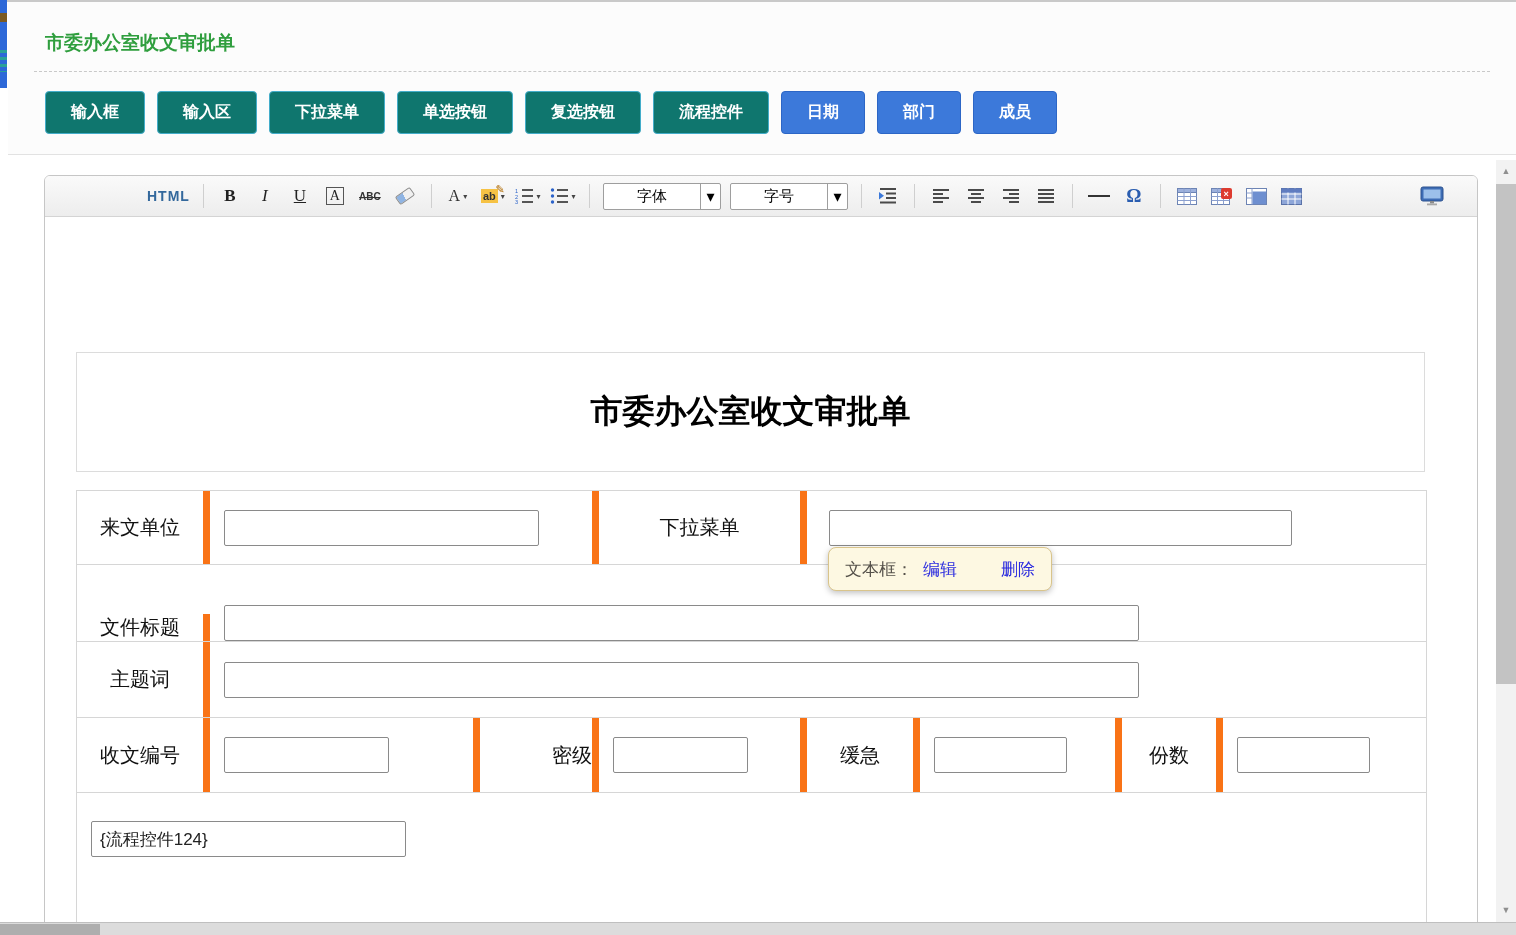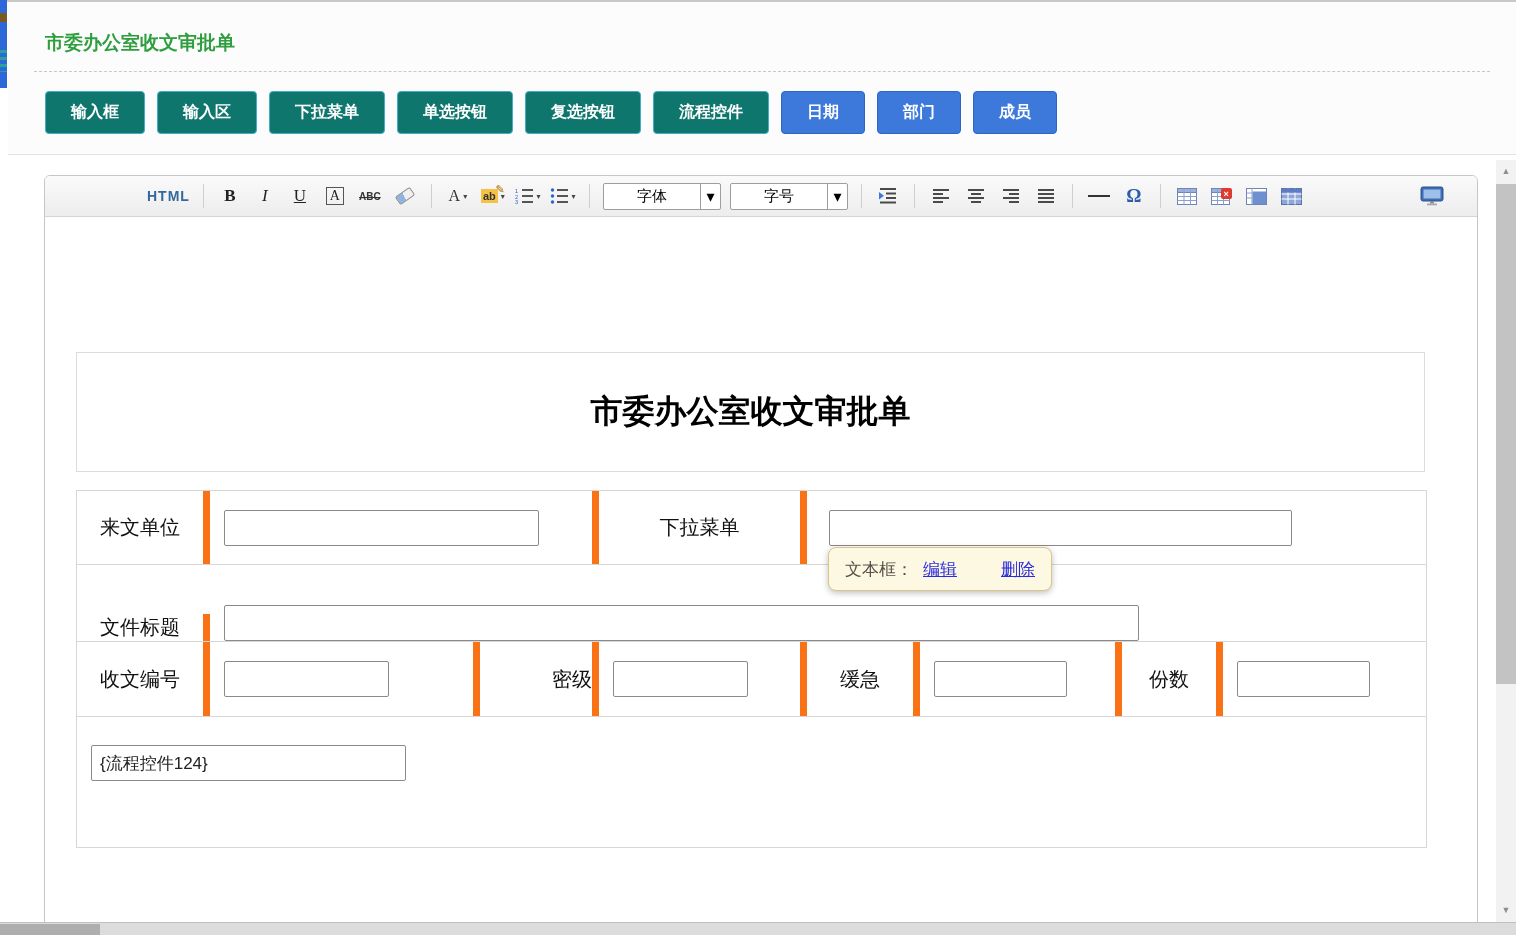--- a/index.html
+++ b/index.html
@@ -79,21 +79,21 @@
   .frow.tall { align-items:flex-start; }
   .frow.tall .fcell { align-items:flex-start; }
   .frow.tall .fcell.label { padding-top:20px; }
   .frow.tall .fcell input { margin-top:28px; }
 
   
   .tooltip { position:absolute; left:828px; top:547px; height:44px; display:flex; align-items:center;
              padding:0 16px; background:#fdf8e2; border:1px solid #d9c48b; border-radius:8px;
              box-shadow:0 2px 6px rgba(0,0,0,.25); z-index:50; font-size:17px; }
   .tooltip .prefix { color:#55514a; margin-right:10px; }
-  .tooltip a { color:#2b2bdf; text-decoration:underline; cursor:pointer; }
+  .tooltip a { color:#2b2bdf; cursor:pointer; }
   .tooltip .del { margin-left:44px; }
 
   
   .vscroll { position:absolute; right:0; top:160px; bottom:13px; width:20px; background:#f2f2f2; z-index:55; }
   .vscroll .arrow { position:absolute; left:0; width:20px; height:16px; display:flex; align-items:center;
                     justify-content:center; font-size:9px; color:#8f8f8f; }
   .vscroll .up { top:3px; }
   .vscroll .down { bottom:4px; }
   .vscroll .thumb { position:absolute; left:0; top:24px; width:20px; height:500px; background:#c3c3c3; }
   .hscroll { position:absolute; left:0; right:0; bottom:0; height:13px; background:#dcdcdc;
@@ -323,20 +323,28 @@
             </div>
           </div>
           <div class="frow" style="height: 77px; align-items: flex-end;">
             <div class="fcell label" style="width: 133px;">
               <span>文件标题</span>
             </div>
             <div class="fcell input" style="width: 1216px;">
               <input style="width: 915px;">
             </div>
           </div>
+          <div class="frow" style="height: 76px;">
+            <div class="fcell label" style="width: 133px;">
+              <span>主题词</span>
+            </div>
+            <div class="fcell input" style="width: 1216px;">
+              <input style="width: 915px;">
+            </div>
+          </div>
           <div class="frow" style="height: 75px;">
             <div class="fcell label" style="width: 133px;">
               <span>收文编号</span>
             </div>
             <div class="fcell input" style="width: 270px;">
               <input style="width: 165px;">
             </div>
             <div class="fcell label" style="width: 119px; justify-content: flex-end;">
               <span>密级</span>
             </div>

